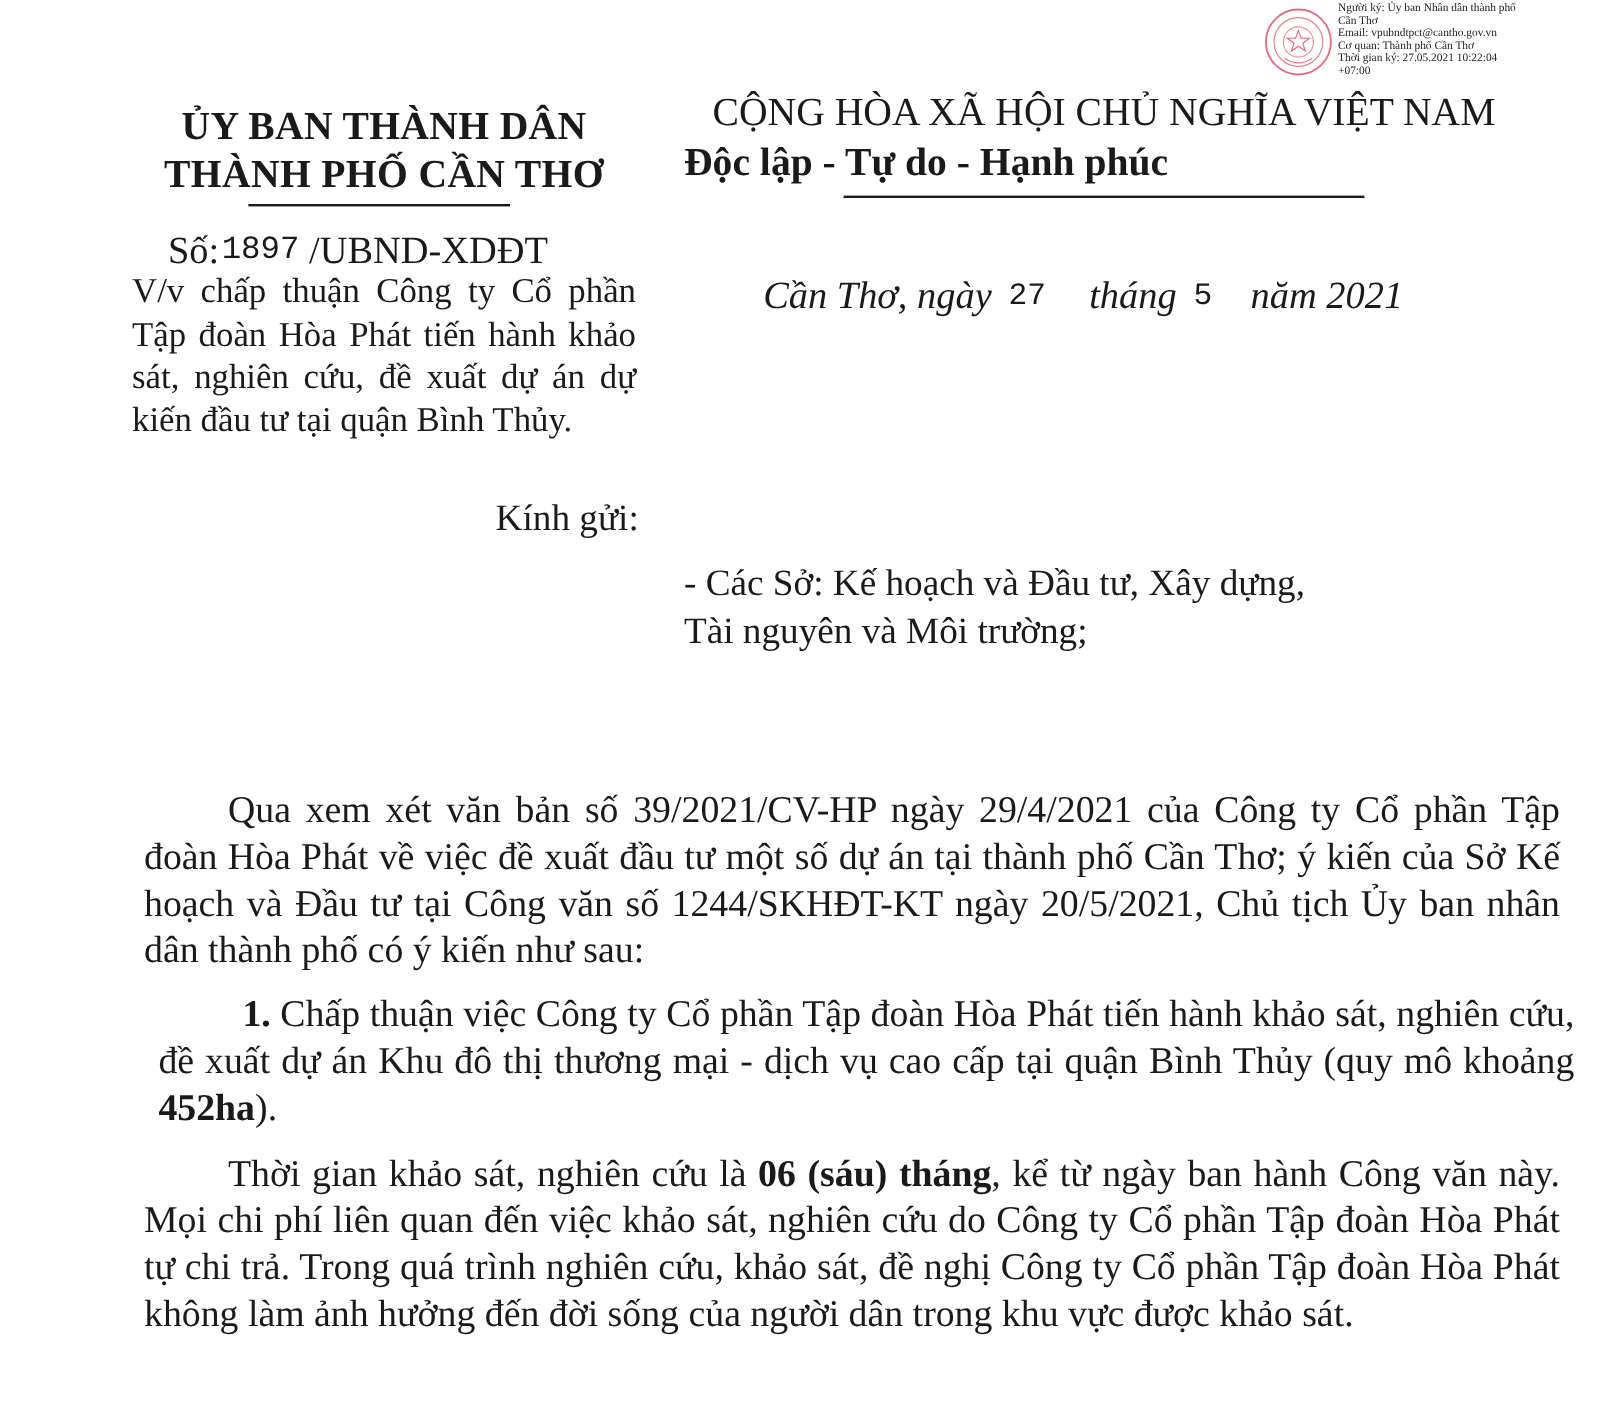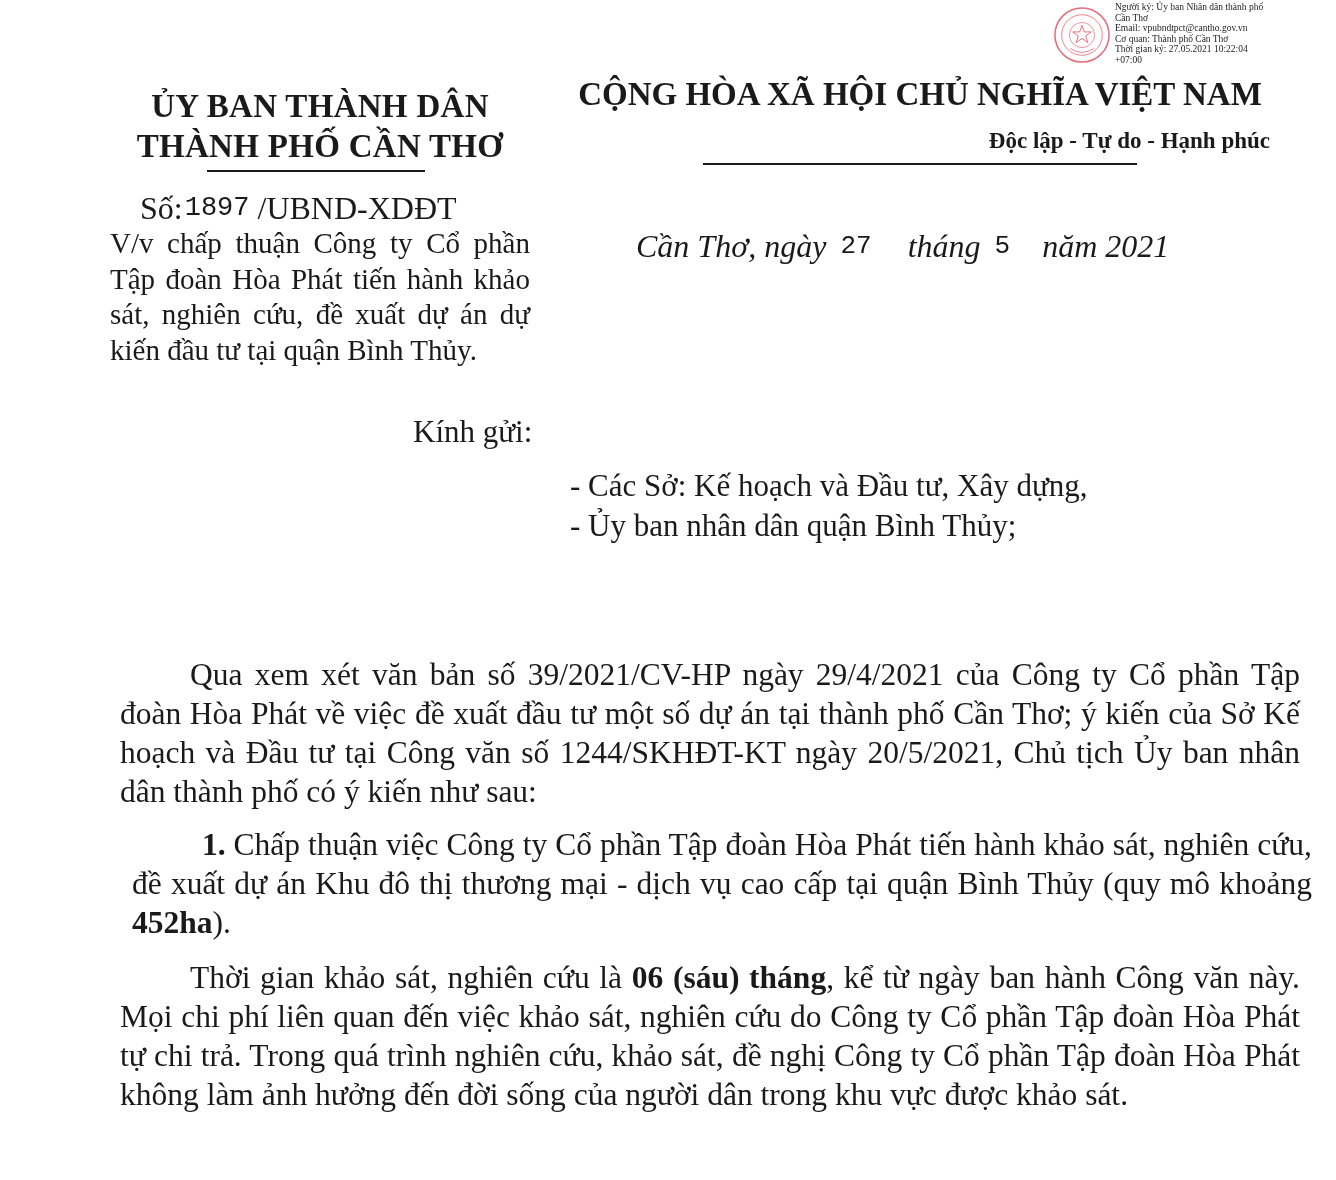--- a/index.html
+++ b/index.html
@@ -70,32 +70,32 @@
       margin: 0 8px 0 2px;
     }
 
     
     .nation {
       position: absolute;
       left: 570px;
       top: 76px;
       width: 700px;
       text-align: center;
+      font-weight: normal;
+      font-size: 33px;
+      white-space: nowrap;
+    }
+    .motto {
+      position: absolute;
+      left: 570px;
+      top: 118px;
+      width: 700px;
+      text-align: left;
       font-weight: bold;
       font-size: 33px;
-      white-space: nowrap;
-    }
-    .motto {
-      position: absolute;
-      left: 570px;
-      top: 128px;
-      width: 700px;
-      text-align: right;
-      font-weight: bold;
-      font-size: 23px;
       white-space: nowrap;
     }
     .motto-rule {
       position: absolute;
       left: 703px;
       top: 163px;
       width: 434px;
       height: 2px;
       background: #1a1a1a;
     }
@@ -197,21 +197,21 @@
   <span>tháng</span>
   <span class="hand" style="margin:0 24px 0 6px;">5</span>
   <span>năm 2021</span>
 </div>
 
 <div class="subject">V/v chấp thuận Công ty Cổ phần Tập đoàn Hòa Phát tiến hành khảo sát, nghiên cứu, đề xuất dự án dự kiến đầu tư tại quận Bình Thủy.</div>
 
 <div class="kinh-gui">Kính gửi:</div>
 <div class="recipients">
   <div>- Các Sở: Kế hoạch và Đầu tư, Xây dựng,</div>
-  <div>- Ủy ban nhân dân quận Bình Thủy;</div>
+  <div>Tài nguyên và Môi trường;</div>
 </div>
 
 <div class="body-text p1">
   <p>Qua xem xét văn bản số 39/2021/CV-HP ngày 29/4/2021 của Công ty Cổ phần Tập đoàn Hòa Phát về việc đề xuất đầu tư một số dự án tại thành phố Cần Thơ; ý kiến của Sở Kế hoạch và Đầu tư tại Công văn số 1244/SKHĐT-KT ngày 20/5/2021, Chủ tịch Ủy ban nhân dân thành phố có ý kiến như sau:</p>
 </div>
 <div class="body-text p2">
   <p><b>1.</b><span> Chấp thuận việc Công ty Cổ phần Tập đoàn Hòa Phát tiến hành khảo sát, nghiên cứu, đề xuất dự án Khu đô thị thương mại - dịch vụ cao cấp tại quận Bình Thủy (quy mô khoảng </span><b>452ha</b><span>).</span></p>
 </div>
 <div class="body-text p3">
   <p><span>Thời gian khảo sát, nghiên cứu là </span><b>06 (sáu) tháng</b><span>, kể từ ngày ban hành Công văn này. Mọi chi phí liên quan đến việc khảo sát, nghiên cứu do Công ty Cổ phần Tập đoàn Hòa Phát tự chi trả. Trong quá trình nghiên cứu, khảo sát, đề nghị Công ty Cổ phần Tập đoàn Hòa Phát không làm ảnh hưởng đến đời sống của người dân trong khu vực được khảo sát.</span></p>

